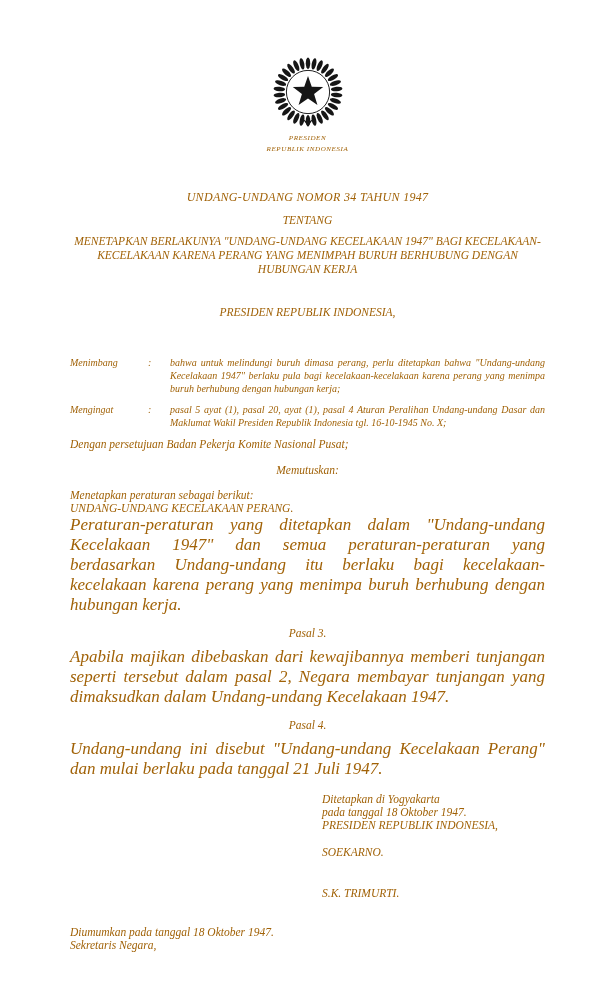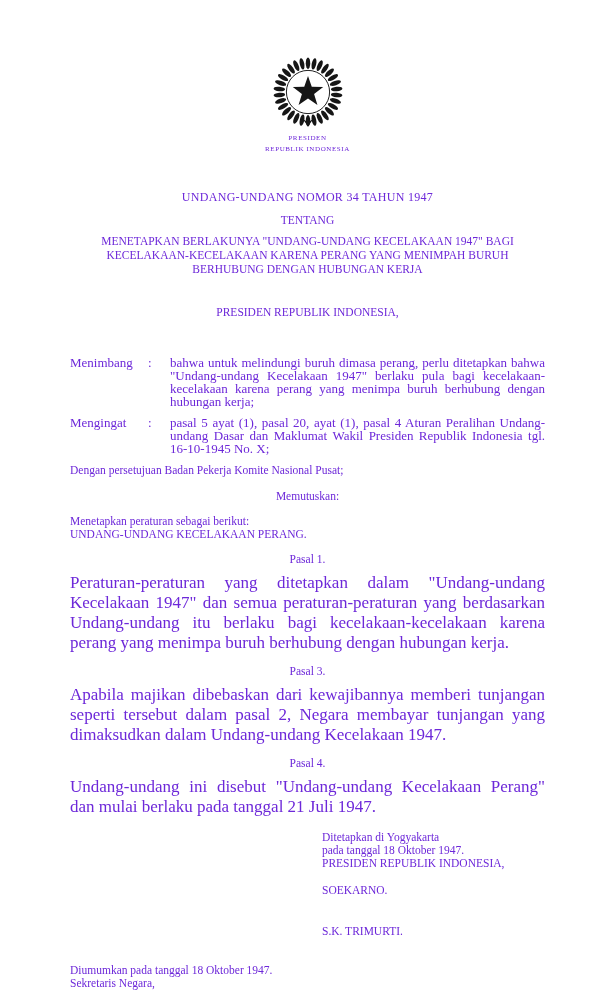--- a/index.html
+++ b/index.html
@@ -7,24 +7,25 @@
     padding: 0;
     background: #e8e8e8;
   }
   .page {
     position: relative;
     width: 612px;
     height: 1008px;
     margin: 0 auto;
     background: #ffffff;
     font-family: "Liberation Serif", serif;
-    color: #6d28d9;
+    color: #a16207;
     overflow: hidden;
     box-sizing: border-box;
     padding: 52px 67px 0 70px;
+    font-style: italic;
   }
   .emblem-wrap {
     text-align: center;
     margin: 0 auto;
   }
   .emblem-svg {
     display: block;
     margin: 0 auto;
   }
   .emblem-caption {
@@ -55,21 +56,21 @@
     margin-right: auto;
   }
   .issuer {
     margin-top: 30px;
     text-align: center;
     font-size: 11.5px;
   }
   .preamble-row {
     display: flex;
     margin-top: 8px;
-    font-size: 13px;
+    font-size: 10px;
     line-height: 13px;
   }
   .preamble-row.first { margin-top: 38px; }
   .preamble-label {
     width: 78px;
     flex: 0 0 78px;
   }
   .preamble-colon {
     width: 22px;
     flex: 0 0 22px;
@@ -185,21 +186,20 @@
     <div class="preamble-colon">:</div>
     <div class="preamble-text">pasal 5 ayat (1), pasal 20, ayat (1), pasal 4 Aturan Peralihan Undang-undang Dasar dan Maklumat Wakil Presiden Republik Indonesia tgl. 16-10-1945 No. X;</div>
   </div>
 
   <div class="agreement">Dengan persetujuan Badan Pekerja Komite Nasional Pusat;</div>
   <div class="memutuskan">Memutuskan:</div>
   <div class="menetapkan">Menetapkan peraturan sebagai berikut:</div>
   <div class="law-name">UNDANG-UNDANG KECELAKAAN PERANG.</div>
 
   <div>
-    <div class="pasal-heading">Pasal 1.</div>
     <div class="pasal-body">Peraturan-peraturan yang ditetapkan dalam "Undang-undang Kecelakaan 1947" dan semua peraturan-peraturan yang berdasarkan Undang-undang itu berlaku bagi kecelakaan-kecelakaan karena perang yang menimpa buruh berhubung dengan hubungan kerja.</div>
   </div>
 
 
   <div>
     <div class="pasal-heading">Pasal 3.</div>
     <div class="pasal-body">Apabila majikan dibebaskan dari kewajibannya memberi tunjangan seperti tersebut dalam pasal 2, Negara membayar tunjangan yang dimaksudkan dalam Undang-undang Kecelakaan 1947.</div>
   </div>
 
   <div>

